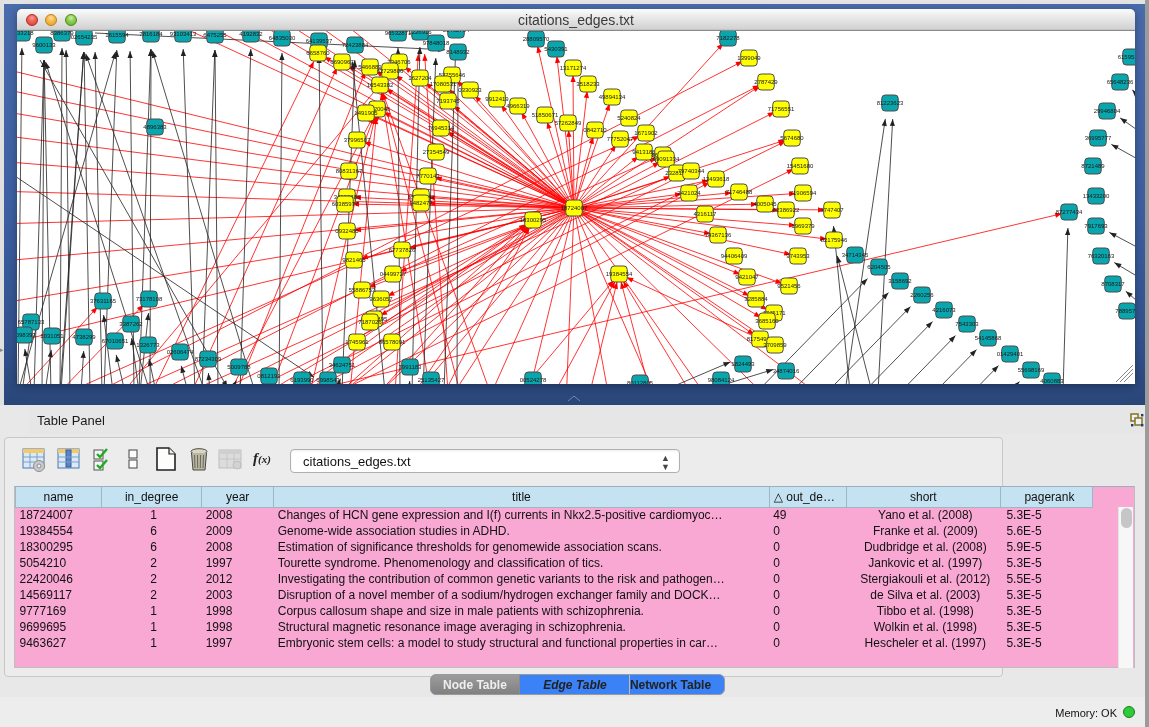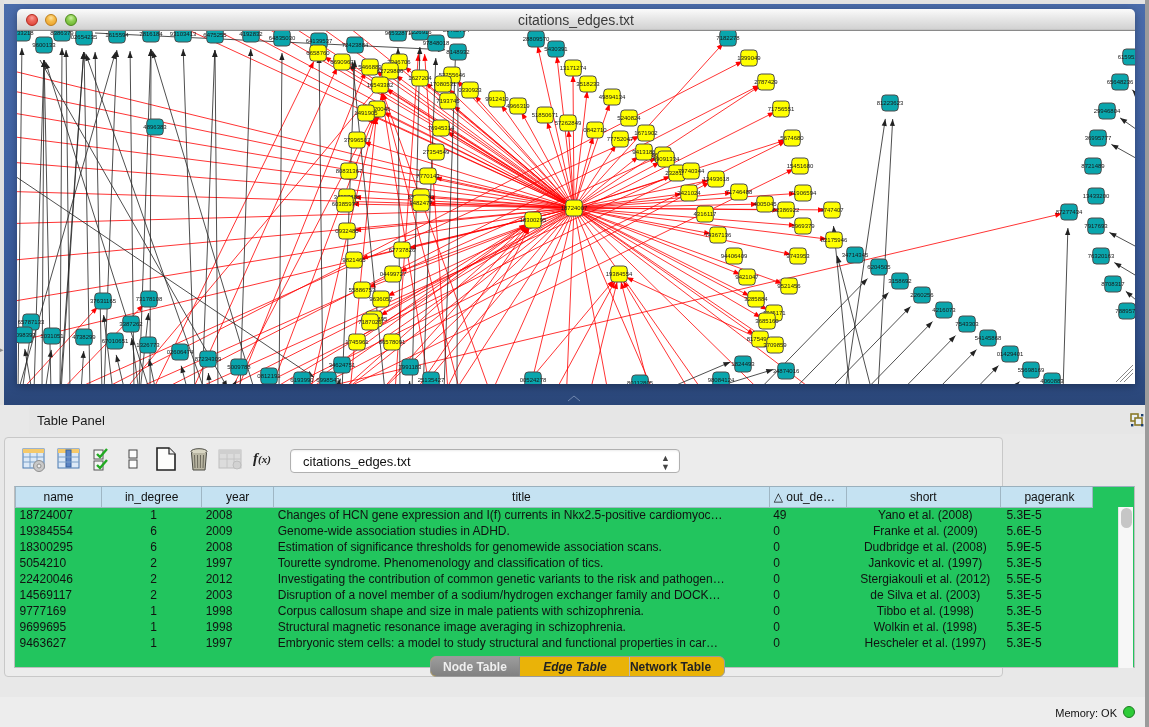--- a/index.html
+++ b/index.html
@@ -29,30 +29,30 @@
 #tp-close { position:absolute; right:10px; top:6px; font-size:15px; font-weight:bold; color:#111; }
 #floaticon { position:absolute; right:30px; top:7px; width:14px; height:14px; }
 #panelbox { position:absolute; left:4px; top:32px; width:999px; height:240px; background:#ececec;
   border:1px solid #c8c8c8; border-radius:4px; }
 #toolbar { position:absolute; left:0px; top:2px; width:100%; height:44px; }
 .ticon { position:absolute; top:7px; }
 #combo { position:absolute; left:285px; top:9px; width:390px; height:24px; background:#ffffff;
   border:1px solid #b0b0b0; border-radius:4px; box-shadow:inset 0 1px 2px rgba(0,0,0,.08); }
 #combo .ct { position:absolute; left:12px; top:4px; font-size:13px; color:#111; }
 #combo .stepper { position:absolute; right:9px; top:4px; font-size:9px; color:#444; line-height:9px; }
-#tablewrap { position:absolute; left:9px; top:48px; width:1121px; height:182px; background:#22c55e; border:1px solid #bdbdbd; border-top:1px solid #9ab0bd; }
+#tablewrap { position:absolute; left:9px; top:48px; width:1121px; height:182px; background:#f9a8d4; border:1px solid #bdbdbd; border-top:1px solid #9ab0bd; }
 table { border-collapse:collapse; table-layout:fixed; width:1078px; font-size:12px; }
 th { background:#c5e2f2; border:1px solid #9fb6c4; border-top:none; font-weight:normal; height:20px; font-size:12px; color:#111; padding:0;}
 td { height:16px; padding:0 0 0 4px; color:#111; white-space:nowrap; overflow:hidden; font-size:12px; }
 .c-name { width:86px; } .c-deg { width:100px;text-align:center; } .c-year { width:72px; } .c-title { width:495px; }
 .c-out { width:77px; } .c-short { width:154px; text-align:center; } .c-pr { width:92px; padding-left:6px; }
 #vsb { position:absolute; right:1px; top:20px; width:15px; height:161px; background:#f7f7f7; border-left:1px solid #e4e4e4; }
 #vsb .thumb { position:absolute; left:2px; top:1px; width:11px; height:20px; border-radius:6px; background:#c6c6c6; }
 
-#tabs { position:absolute; left:430px; top:656px; width:295px; height:21px; border:1px solid #9a9a9a; border-radius:6px; background:#eab308; overflow:hidden; }
+#tabs { position:absolute; left:430px; top:674px; width:295px; height:21px; border:1px solid #9a9a9a; border-radius:6px; background:#3b82f6; overflow:hidden; }
 .tabseg { position:absolute; top:0; height:21px; font-size:12px; font-weight:bold; text-align:center; padding-top:3px; color:#222; }
 #seg1 { left:0; width:89px; background:linear-gradient(180deg,#9c9c9c,#7e7e7e); color:#efefef; border-right:1px solid #8a8a8a; }
 #seg2 { left:90px; width:109px; border-right:1px solid #bbb;font-style:italic; }
 #seg3 { left:184px; width:111px; }
 #statusbar { position:absolute; left:0px; top:697px; width:1149px; height:30px; background:#ededed; }
 #mem { position:absolute; right:32px; top:10px; font-size:11px; color:#111; }
 #memdot { position:absolute; right:14px; top:9px; width:12px; height:12px; border-radius:50%; background:#2ecc38; border:1px solid #1c7a22; }
 </style></head>
 <body>
 <div id="stage">

